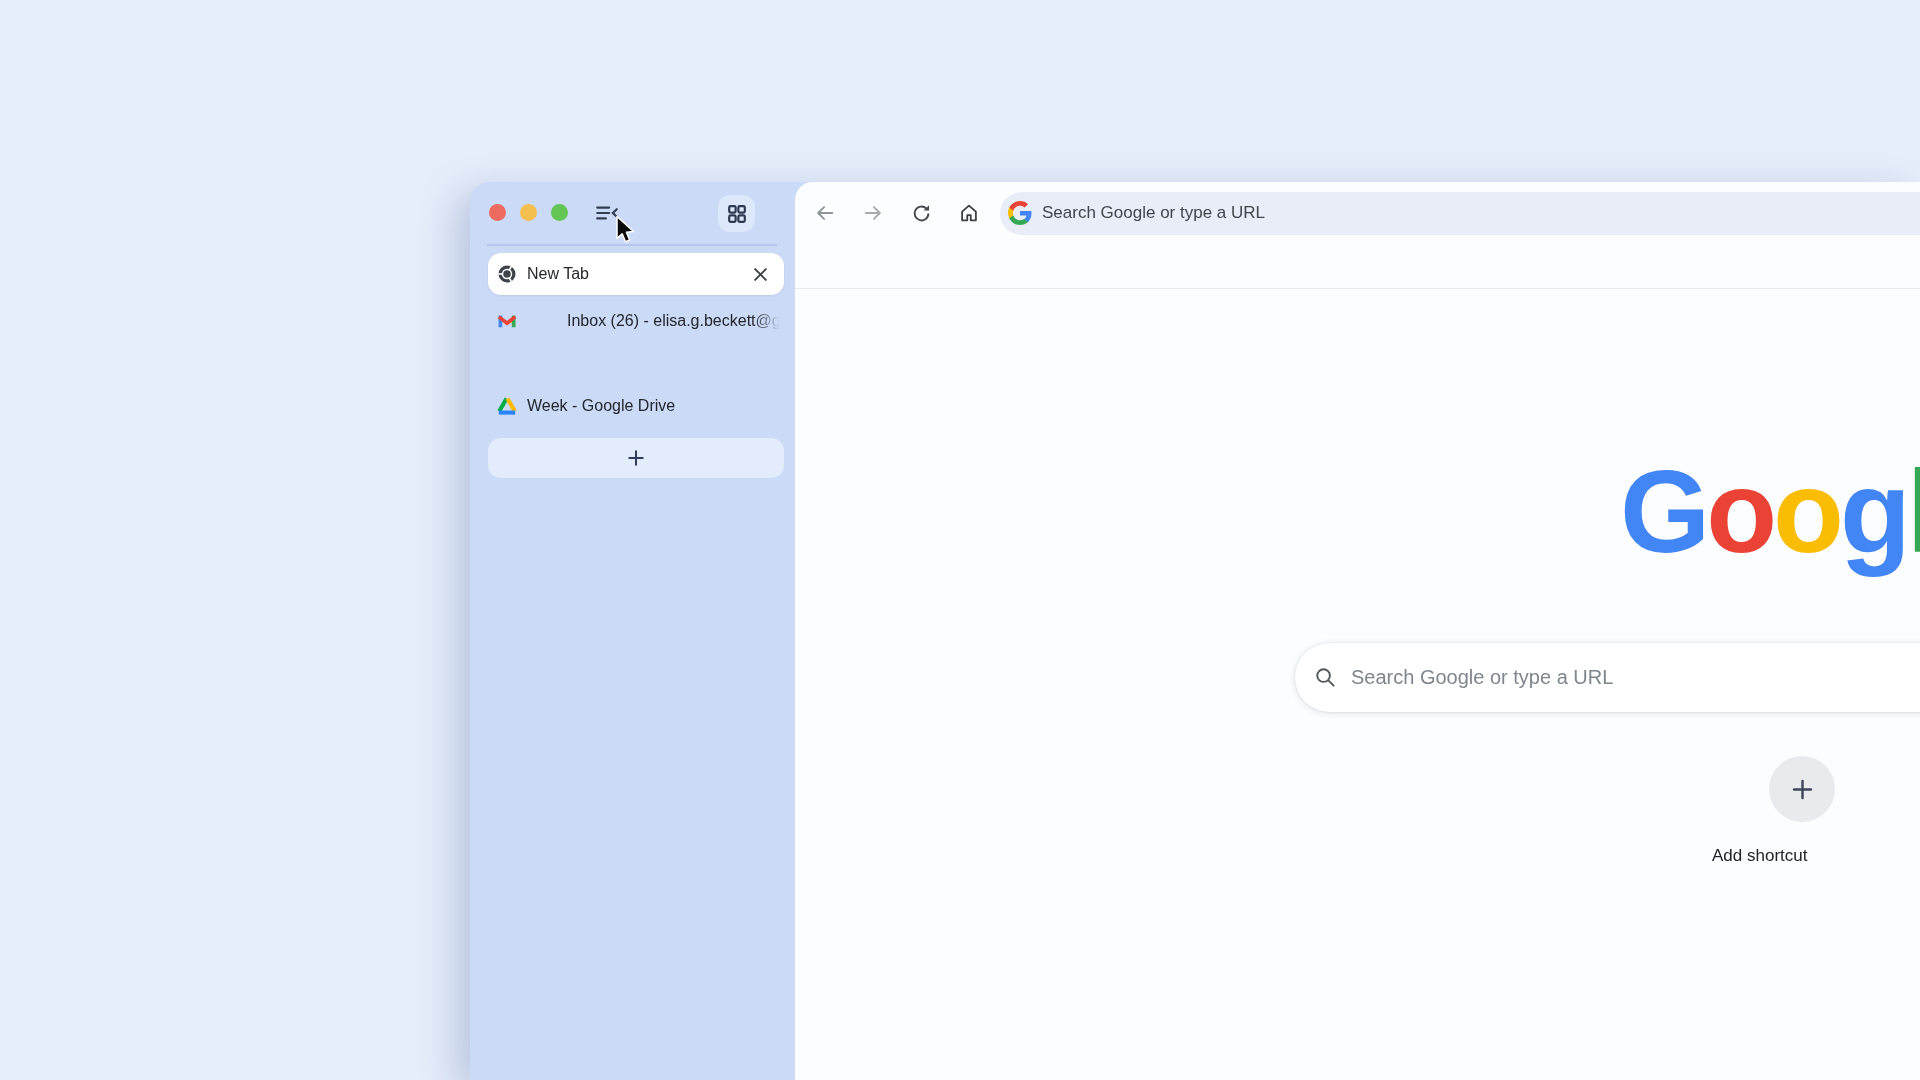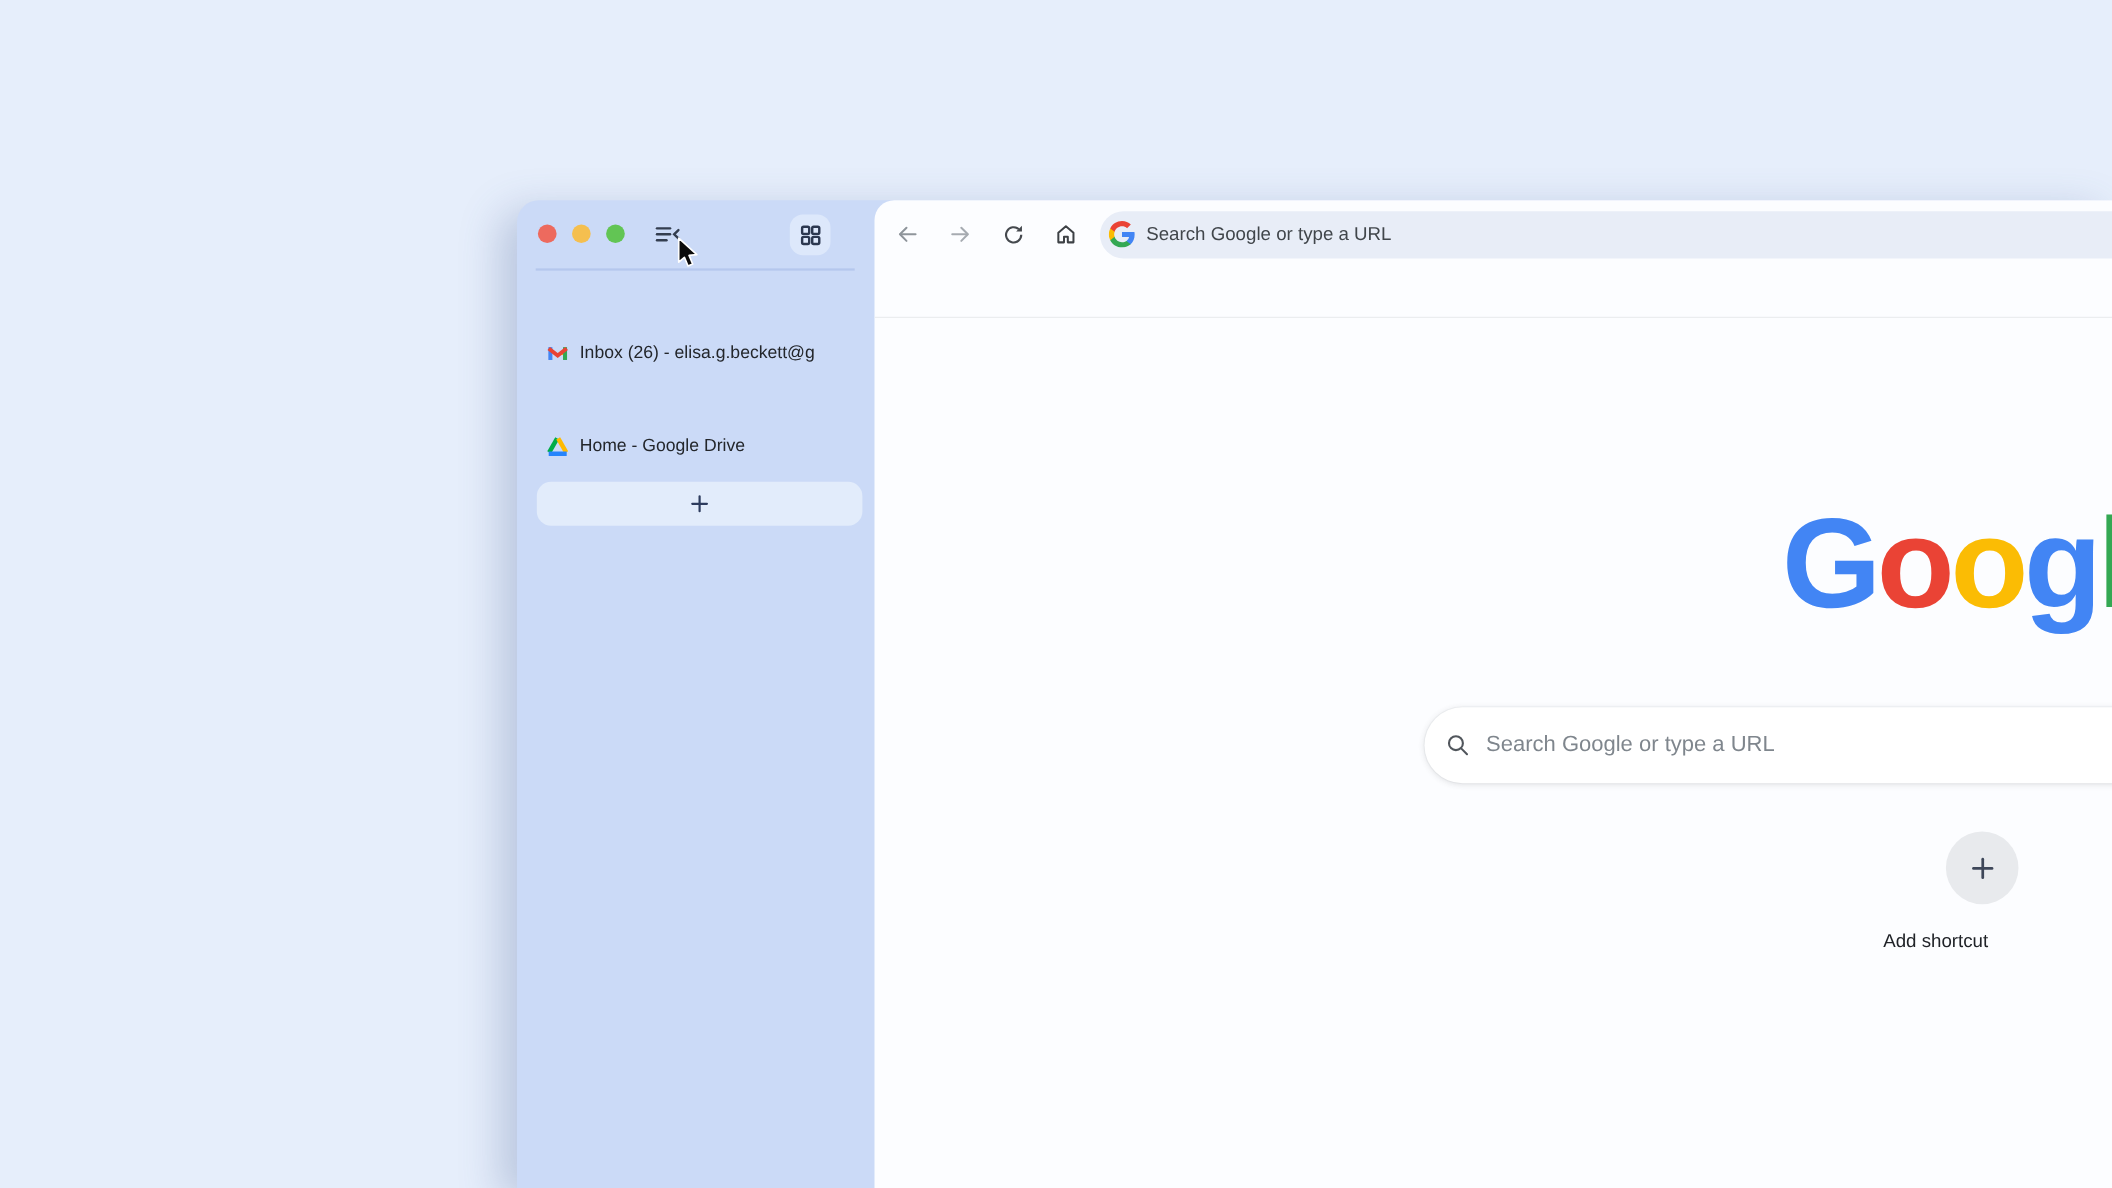--- a/index.html
+++ b/index.html
@@ -34,21 +34,21 @@
   .tab-pill .label { font-size:16px; color:#26282d; }
   .close-btn { margin-left:auto; margin-right:13px; width:22px; height:22px; border:none;
     background:transparent; display:flex; align-items:center; justify-content:center; cursor:pointer; }
 
   .tab-row {
     position:absolute; left:18px; width:296px; height:43px;
     display:flex; align-items:center; padding-left:9px; gap:10px; cursor:pointer; border-radius:13px;
   }
   .tab-row .label { font-size:16px; color:#23262b; white-space:nowrap; overflow:hidden; width:250px; }
   .fade { -webkit-mask-image:linear-gradient(90deg,#000 86%,rgba(0,0,0,0) 98%);
-          mask-image:linear-gradient(90deg,#000 86%,rgba(0,0,0,0) 98%); }
+          mask-image:linear-gradient(90deg,#000 86%,rgba(0,0,0,0) 98%);margin-left:40px; }
   .row-0{ top:117px; } .row-1{ top:159px; } .row-2{ top:202px; }
 
   .newtab-btn {
     position:absolute; left:18px; top:256px; width:296px; height:40px;
     background:#e2ecfb; border:none; border-radius:13px;
     display:flex; align-items:center; justify-content:center; cursor:pointer;
   }
 
   .favicon { width:20px; height:20px; flex:0 0 20px; }
 
@@ -117,39 +117,59 @@
           <rect x="3.5" y="3.5" width="7" height="7" rx="1.5"></rect>
           <rect x="13.5" y="3.5" width="7" height="7" rx="1.5"></rect>
           <rect x="3.5" y="13.5" width="7" height="7" rx="1.5"></rect>
           <rect x="13.5" y="13.5" width="7" height="7" rx="1.5"></rect>
         </g>
       </svg>
     </button>
 
     <div class="side-sep"></div>
 
+    <div class="tab-pill">
+      <svg class="favicon" viewBox="0 0 24 24">
+        <circle cx="12" cy="12" r="10.2" fill="#3e434b"></circle>
+        <g stroke="#ffffff" stroke-width="2">
+          <line x1="7" y1="12" x2="1.6" y2="12"></line>
+          <line x1="14.5" y1="7.7" x2="17.2" y2="3"></line>
+          <line x1="14.5" y1="16.3" x2="17.2" y2="21"></line>
+        </g>
+        <circle cx="12" cy="12" r="5.4" fill="none" stroke="#ffffff" stroke-width="1.8"></circle>
+      </svg>
+      <span class="label">New Tab</span>
+      <button class="close-btn">
+        <svg width="15" height="15" viewBox="0 0 14 14">
+          <g stroke="#3c4043" stroke-width="1.8" stroke-linecap="round">
+            <line x1="2" y1="2" x2="12" y2="12"></line>
+            <line x1="12" y1="2" x2="2" y2="12"></line>
+          </g>
+        </svg>
+      </button>
+    </div>
 
     <div class="tab-row row-0">
       <svg class="favicon" viewBox="0 0 24 20">
         <rect x="1.8" y="3.5" width="4.4" height="14" fill="#4285f4"></rect>
         <rect x="17.8" y="3.5" width="4.4" height="14" fill="#34a853"></rect>
         <polygon points="12,12.2 17.8,7.6 17.8,12.2" fill="#fbbc04"></polygon>
         <polyline points="2.2,5 12,12.6 21.8,5" fill="none" stroke="#ea4335" stroke-width="4.4"></polyline>
       </svg>
       <span class="label fade">Inbox (26) - elisa.g.beckett@g</span>
     </div>
 
 
     <div class="tab-row row-2">
       <svg class="favicon" viewBox="0 0 88 78">
         <line x1="42" y1="6" x2="10" y2="62" stroke="#00ac47" stroke-width="18"></line>
         <line x1="46" y1="6" x2="78" y2="62" stroke="#ffba00" stroke-width="18"></line>
         <line x1="8" y1="68" x2="80" y2="68" stroke="#2684fc" stroke-width="18"></line>
       </svg>
-      <span class="label">Home - Google Drive</span>
+      <span class="label">Week - Google Drive</span>
     </div>
 
     <button class="newtab-btn">
       <svg width="20" height="20" viewBox="0 0 24 24">
         <g stroke="#2d3c5e" stroke-width="2.4" stroke-linecap="round">
           <line x1="12" y1="4" x2="12" y2="20"></line>
           <line x1="4" y1="12" x2="20" y2="12"></line>
         </g>
       </svg>
     </button>

